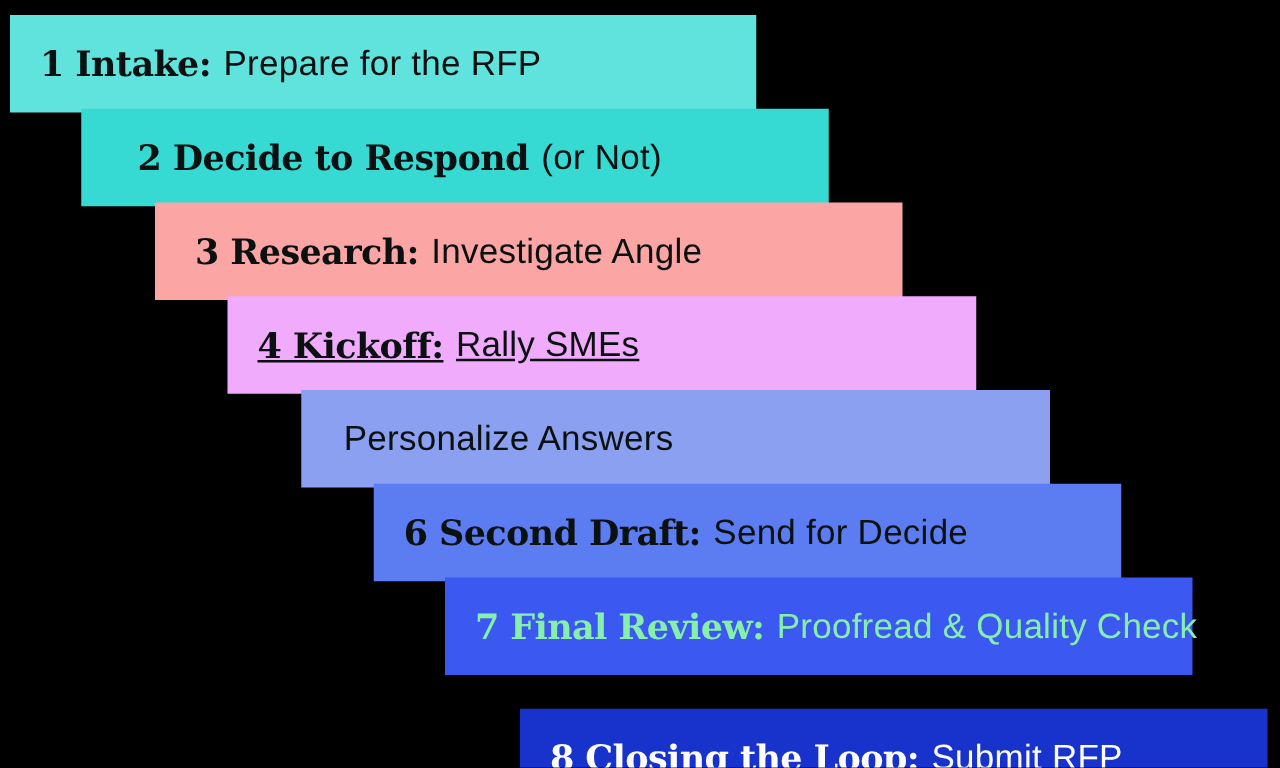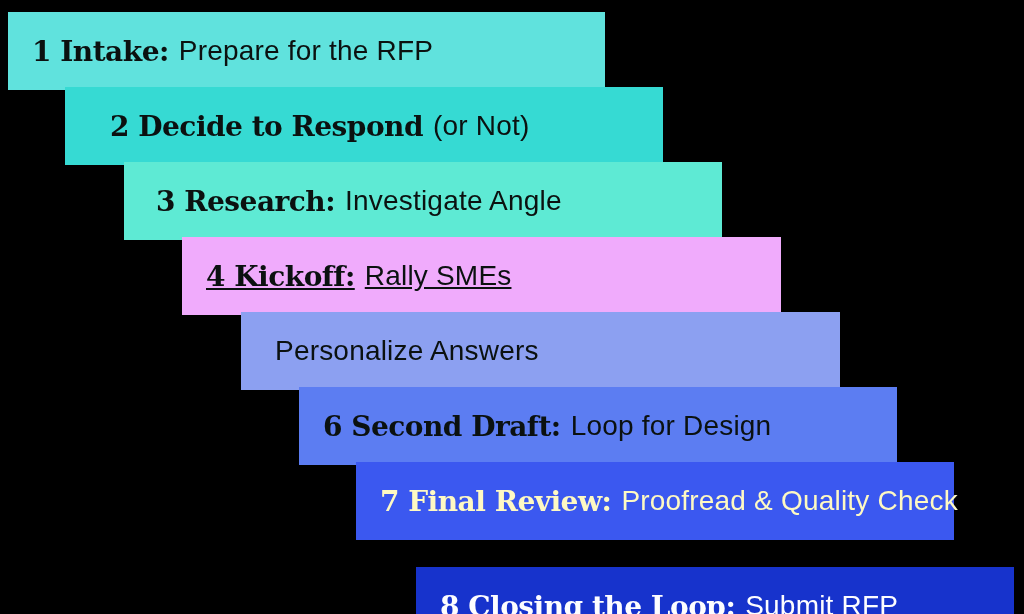--- a/index.html
+++ b/index.html
@@ -56,36 +56,36 @@
 
 <div class="stage">
   <div class="bar" style="background: rgb(96, 226, 221); color: rgb(11, 17, 16);">
     <span class="step-bold">1 Intake:</span>
     <span class="step-reg">Prepare for the RFP</span>
   </div>
   <div class="bar" style="background: rgb(54, 218, 211); color: rgb(11, 17, 16); padding-left: 45px;">
     <span class="step-bold">2 Decide to Respond</span>
     <span class="step-reg">(or Not)</span>
   </div>
-  <div class="bar" style="background: #5eead4; color: rgb(11, 17, 16); padding-left: 32px;">
+  <div class="bar" style="background: #fca5a5; color: rgb(11, 17, 16); padding-left: 32px;">
     <span class="step-bold">3 Research:</span>
     <span class="step-reg">Investigate Angle</span>
   </div>
   <div class="bar" style="background: #f0abfc; color: rgb(11, 17, 16); text-decoration: underline;">
     <span class="step-bold">4 Kickoff:</span>
     <span class="step-reg">Rally SMEs</span>
   </div>
   <div class="bar" style="background: rgb(140, 160, 241); color: rgb(11, 17, 16);">
     <span class="step-reg">Personalize Answers</span>
   </div>
   <div class="bar" style="background: rgb(92, 125, 242); color: rgb(11, 17, 16);">
     <span class="step-bold">6 Second Draft:</span>
-    <span class="step-reg">Loop for Design</span>
+    <span class="step-reg">Send for Decide</span>
   </div>
-  <div class="bar" style="background: rgb(59, 88, 240); color: #fef9c3;">
+  <div class="bar" style="background: rgb(59, 88, 240); color: #86efac;">
     <span class="step-bold">7 Final Review:</span>
     <span class="step-reg">Proofread &amp; Quality Check</span>
   </div>
   <div class="bar" style="background: rgb(23, 51, 204); color: rgb(253, 253, 255);">
     <span class="step-bold">8 Closing the Loop:</span>
     <span class="step-reg">Submit RFP</span>
   </div>
 </div>
 
 </body></html>

